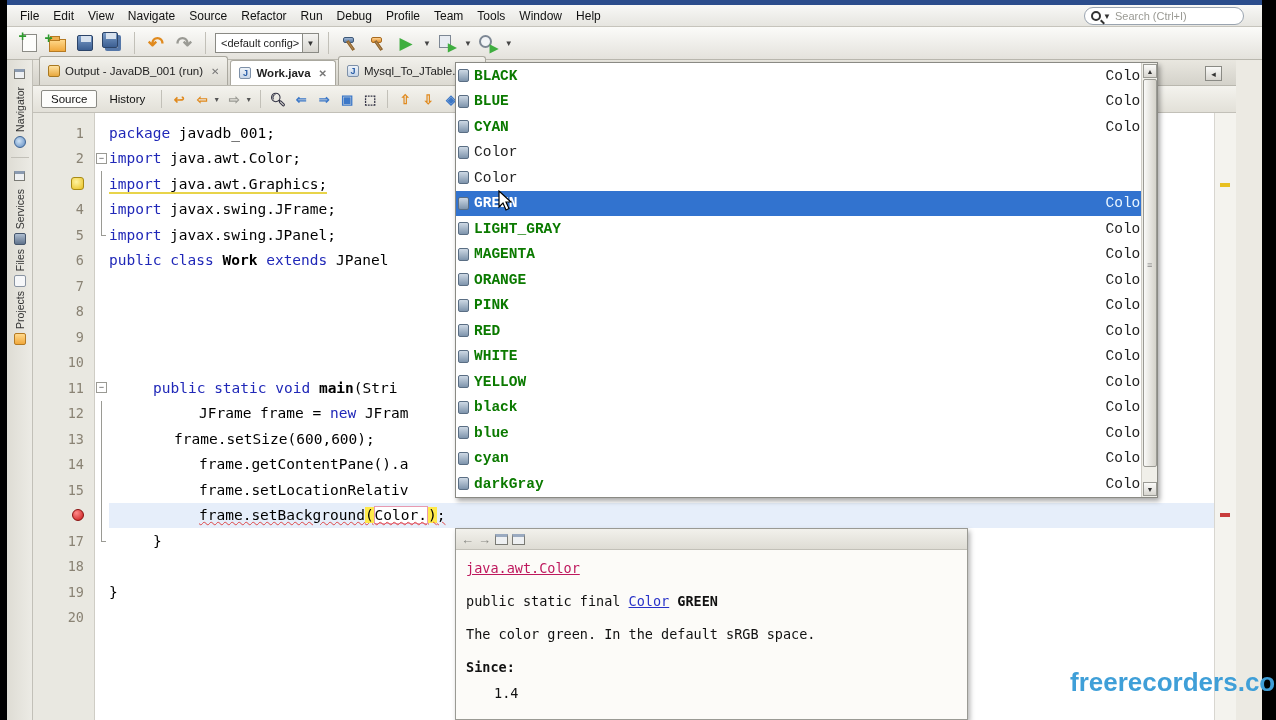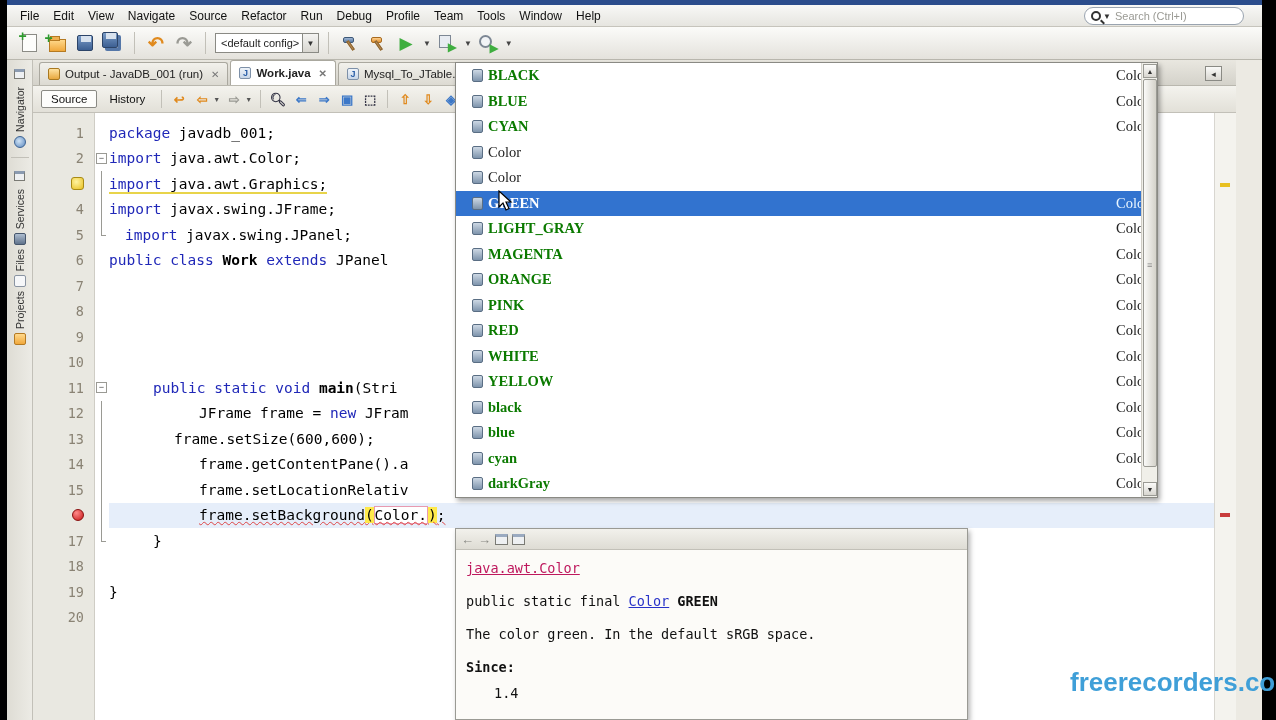--- a/index.html
+++ b/index.html
@@ -88,21 +88,21 @@
   .vicon.nav { background:radial-gradient(circle at 40% 40%, #cfe2f4, #5a88c0); border:1px solid #3c6292; border-radius:50%; }
   .vicon.svc { background:linear-gradient(#aebdd0,#60738c); border:1px solid #46566c; }
   .vicon.fil { background:#f6f7f9; border:1px solid #8a94a2; }
   .vicon.prj { background:linear-gradient(#ffd98c,#f0a83c); border:1px solid #b57a22; }
   .vdiv { width:18px; height:1px; background:#c2c0b8; margin:5px 0; }
 
   
   .tabrow { position:absolute; left:26px; top:55px; width:1203px; height:26px;
             background:linear-gradient(#e9e7e0,#d4d2ca); border-bottom:1px solid #b9b7ae;
             display:flex; align-items:flex-end; padding-left:6px; }
-  .dtab { height:23px; display:flex; align-items:center; gap:5px; padding:0 8px;
+  .dtab { height:29px; display:flex; align-items:center; gap:5px; padding:0 8px;
           font-size:11.5px; color:#222; border:1px solid #aaa89f; border-bottom:none;
           background:linear-gradient(#f2f1ec,#dcdad2); margin-right:2px;
           border-radius:3px 3px 0 0; white-space:nowrap; }
   .dtab.active { background:#fff; font-weight:bold; height:25px; }
   .closex { font-size:10px; color:#777; margin-left:3px; }
   .ticon { width:12px; height:12px; flex:none; border-radius:2px; }
   .ticon.out { background:linear-gradient(#ffe2a0,#e8a83e); border:1px solid #a87820; }
   .ticon.java { background:linear-gradient(#eef3f9,#c7d6e8); border:1px solid #7d90a8;
                 font-size:9px; color:#2b5fa8; font-weight:bold; display:flex;
                 align-items:center; justify-content:center; }
@@ -158,22 +158,22 @@
   .foldend::after { content:""; position:absolute; left:0; top:13px; width:5px; height:1px; background:#9a9a94; }
 
   
   .estripe { position:absolute; right:0; top:0; width:22px; height:100%; background:#f4f3ee;
              border-left:1px solid #d8d6d0; }
   .emark { position:absolute; left:5px; width:10px; height:4px; }
 
   
   .cpopup { position:absolute; left:455px; top:62px; width:703px; height:436px;
             background:#fff; border:1px solid #8a8a84; box-shadow:2px 3px 5px rgba(0,0,0,.35); }
-  .crow { height:25.5px; display:flex; align-items:center; padding-left:16px;
-          font-family:Liberation Serif, serif; font-size:14.5px; }
+  .crow { height:25.5px; display:flex; align-items:center; padding-left:2px;
+          font-family:Liberation Mono, monospace; font-size:14.5px; }
   .crow .fic { width:11px; height:13px; flex:none; margin-right:5px;
           background:linear-gradient(#cdd8e4,#7e94ac); border:1px solid #5a platform6e84; border:1px solid #5a6e84; border-radius:2px; }
   .crow .cname { font-weight:bold; color:#0b7a00; flex:1; }
   .crow .ctype { color:#222; padding-right:8px; }
   .crow.sel { background:#3273cf; }
   .crow.sel .cname { color:#fff; }
   .crow.sel .ctype { color:#eaf6ff; }
   .cscroll { position:absolute; right:0; top:0; width:16px; height:100%;
              background:#f0efe9; border-left:1px solid #cfcdc5; }
   .sarrow { position:absolute; left:1px; width:14px; height:14px; background:linear-gradient(#fbfbf9,#d8d6d0);
@@ -433,21 +433,21 @@
             <div class="fold-line"></div>
             <div class="fold-line"></div>
           </div>
       </div>
       <div class="codecol">
         <div class="lines" id="code-lines">
             <div class="cline"><span style="position: relative; margin-left: 0px;"><span class="kw">package</span><span class="pl"> javadb_001;</span></span></div>
             <div class="cline"><span style="position: relative; margin-left: 0px;"><span class="kw">import</span><span class="pl"> java.awt.Color;</span></span></div>
             <div class="cline"><span style="position: relative; margin-left: 0px;"><span class="kw warnu">import</span><span class="pl warnu"> java.awt.Graphics;</span></span></div>
             <div class="cline"><span style="position: relative; margin-left: 0px;"><span class="kw">import</span><span class="pl"> javax.swing.JFrame;</span></span></div>
-            <div class="cline"><span style="position: relative; margin-left: 16px;"><span class="kw">import</span><span class="pl"> javax.swing.JPanel;</span></span></div>
+            <div class="cline"><span style="position: relative; margin-left: 0px;"><span class="kw">import</span><span class="pl"> javax.swing.JPanel;</span></span></div>
             <div class="cline"><span style="position: relative; margin-left: 0px;"><span class="kw">public</span><span class="pl"> </span><span class="kw">class</span><span class="pl"> </span><span class="bold">Work</span><span class="pl"> </span><span class="kw">extends</span><span class="pl"> JPanel</span></span></div>
             <div class="cline"><span style="position: relative; margin-left: 0px;"></span></div>
             <div class="cline"><span style="position: relative; margin-left: 0px;"></span></div>
             <div class="cline"><span style="position: relative; margin-left: 0px;"></span></div>
             <div class="cline"><span style="position: relative; margin-left: 0px;"></span></div>
             <div class="cline"><span style="position: relative; margin-left: 44px;"><span class="kw">public</span><span class="pl"> </span><span class="kw">static</span><span class="pl"> </span><span class="kw">void</span><span class="pl"> </span><span class="bold">main</span><span class="pl">(Stri</span></span></div>
             <div class="cline"><span style="position: relative; margin-left: 90px;"><span class="pl">JFrame frame = </span><span class="kw">new</span><span class="pl"> JFram</span></span></div>
             <div class="cline"><span style="position: relative; margin-left: 65px; text-align: right;"><span class="pl">frame.setSize(600,600);</span></span></div>
             <div class="cline"><span style="position: relative; margin-left: 90px;"><span class="pl">frame.getContentPane().a</span></span></div>
             <div class="cline"><span style="position: relative; margin-left: 90px;"><span class="pl">frame.setLocationRelativ</span></span></div>

